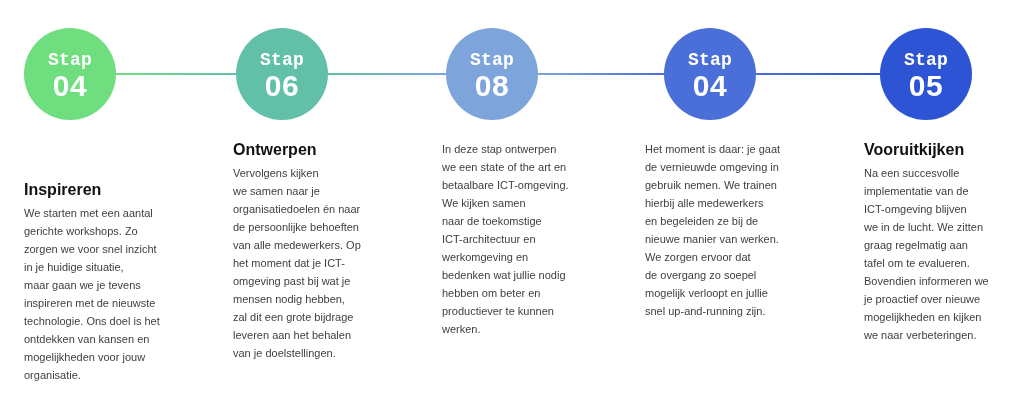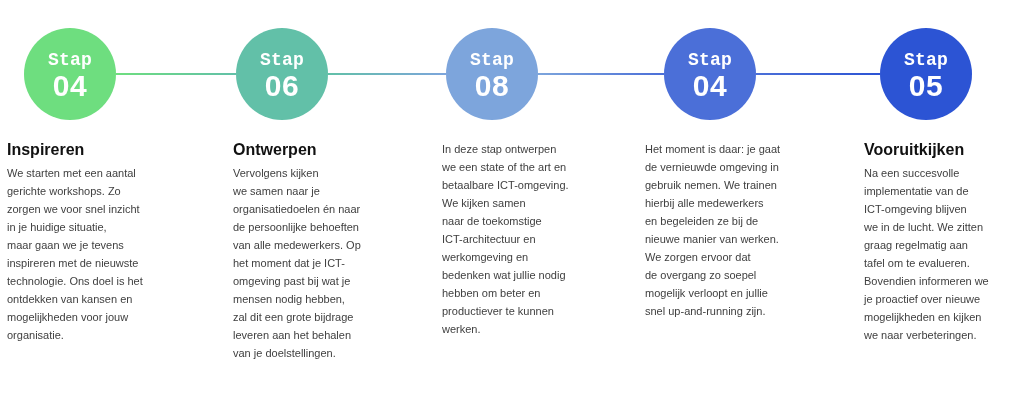--- a/index.html
+++ b/index.html
@@ -130,21 +130,21 @@
         <div class="step-word">Stap</div>
         <div class="step-num">04</div>
       </div>
       <div class="step-circle" style="left: 880px; background: rgb(44, 84, 212);">
         <div class="step-word">Stap</div>
         <div class="step-num">05</div>
       </div>
     </div>
 
   <div class="columns" id="columns">
-      <div class="col" style="left: 7px; width: 178px;">
+      <div class="col" style="left: 24px; width: 178px; margin-top: 40px;">
         <h3 class="col-title">Inspireren</h3>
         <p class="col-body">We starten met een aantal
 gerichte workshops. Zo
 zorgen we voor snel inzicht
 in je huidige situatie,
 maar gaan we je tevens
 inspireren met de nieuwste
 technologie. Ons doel is het
 ontdekken van kansen en
 mogelijkheden voor jouw

